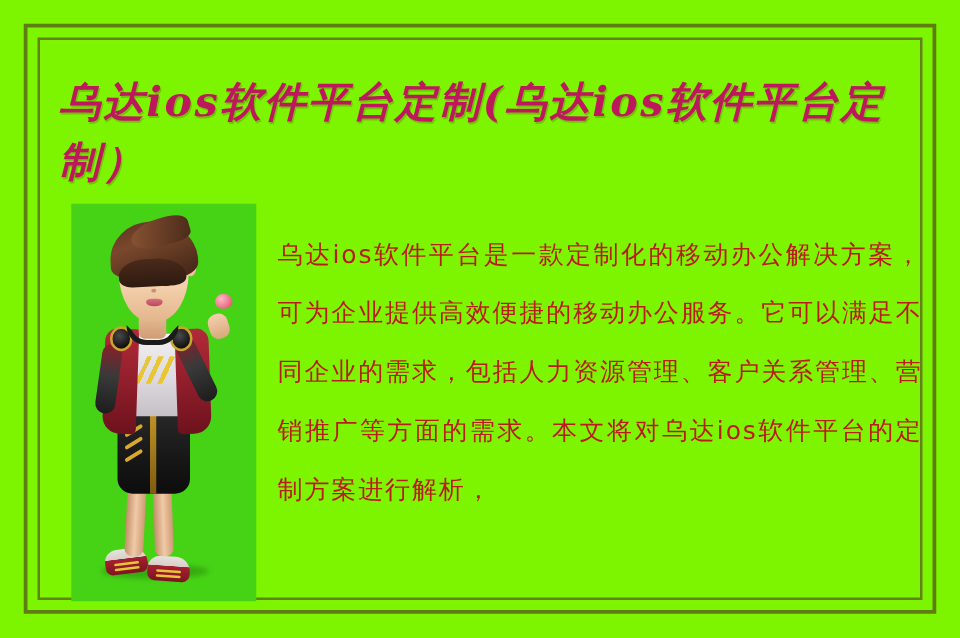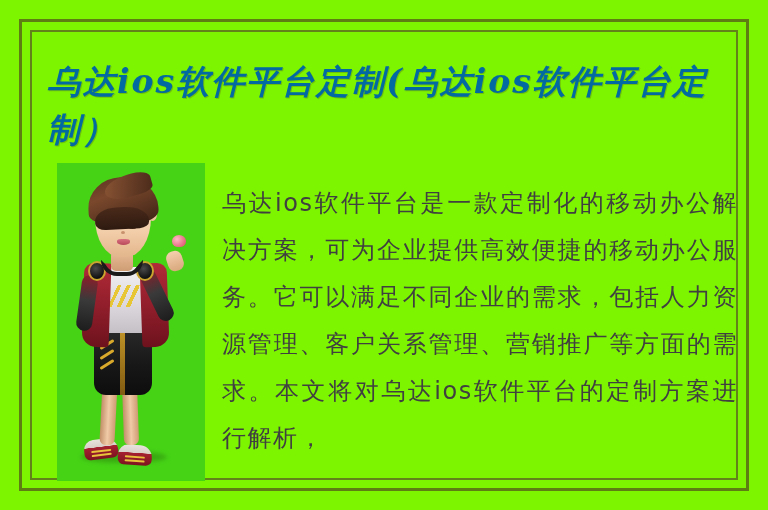--- a/index.html
+++ b/index.html
@@ -54,38 +54,38 @@
     width: 676px;
   }
   .title-text {
     margin: 0;
     font-family: "DejaVu Serif", "Liberation Serif", serif;
     font-size: 33px;
     line-height: 48px;
     font-weight: 700;
     font-style: italic;
     letter-spacing: 2px;
-    color: #0369a1;
+    color: #be185d;
     text-shadow: 1px 1px 0 rgba(90,110,20,0.35);
     word-break: break-all;
   }
 
   
   .body-block {
     position: absolute;
     left: 222px;
     top: 180px;
     width: 516px;
   }
   .body-text {
     margin: 0;
     font-family: "DejaVu Sans", "Liberation Sans", sans-serif;
-    font-size: 24px;
+    font-size: 20px;
     line-height: 47px;
-    color: #404040;
+    color: #b91c1c;
     letter-spacing: 1.5px;
     text-align: justify;
     text-justify: inter-character;
     word-break: break-all;
   }
 
   
   .figure-plate {
     position: absolute;
     left: 57px;

